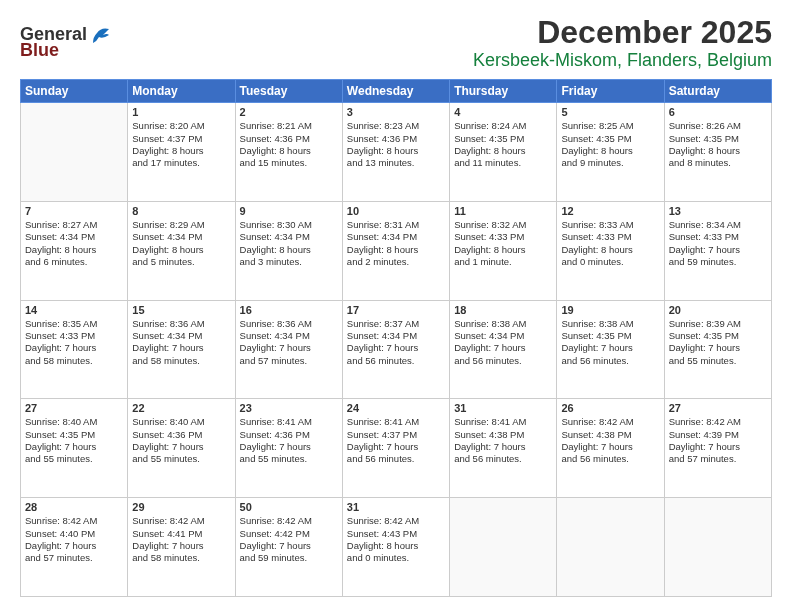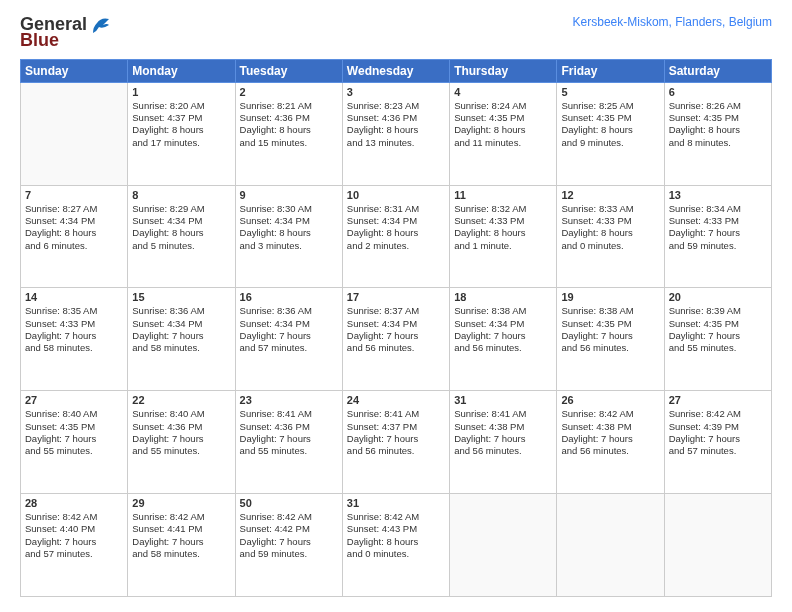--- a/index.html
+++ b/index.html
@@ -13,21 +13,21 @@
     .page {
       width: 792px;
       height: 612px;
       padding: 15px 20px;
       display: flex;
       flex-direction: column;
     }
     .header {
       display: flex;
       justify-content: space-between;
-      align-items: flex-start;
+      align-items: center;
       margin-bottom: 8px;
     }
     .logo {
       display: flex;
       align-items: center;
       gap: 4px;
     }
     .logo-text-general {
       font-size: 18px;
       font-weight: bold;
@@ -43,22 +43,22 @@
     .title-block {
       text-align: right;
     }
     .main-title {
       font-size: 32px;
       font-weight: bold;
       color: #333;
       line-height: 1.1;
     }
     .subtitle {
-      font-size: 12px;
-      color: #3b82f6;
+      font-size: 18px;
+      color: #15803d;
     }
     .calendar {
       width: 100%;
       flex: 1;
       border-collapse: collapse;
       border: 1px solid #ccc;
     }
     .calendar th {
       background-color: #3a6ec4;
       color: #fff;
@@ -103,20 +103,21 @@
         <div style="display:flex;align-items:center;">
           <span class="logo-text-general">General</span>
           <svg width="22" height="20" viewBox="0 0 22 20" style="margin-left:2px;">
             <path d="M8,8 Q12,2 20,4 Q16,8 14,10 Q18,8 20,10 Q14,14 10,12 Q8,16 4,18 Q4,12 8,8 Z" fill="#1a6fbd"></path>
           </svg>
         </div>
         <span class="logo-text-blue" style="margin-top:-4px;">Blue</span>
       </div>
     </div>
     <div class="title-block">
+      <div class="main-title">December 2025</div>
       <div class="subtitle">Kersbeek-Miskom, Flanders, Belgium</div>
     </div>
   </div>
 
   <table class="calendar">
     <thead>
       <tr>
         <th>Sunday</th>
         <th>Monday</th>
         <th>Tuesday</th>

